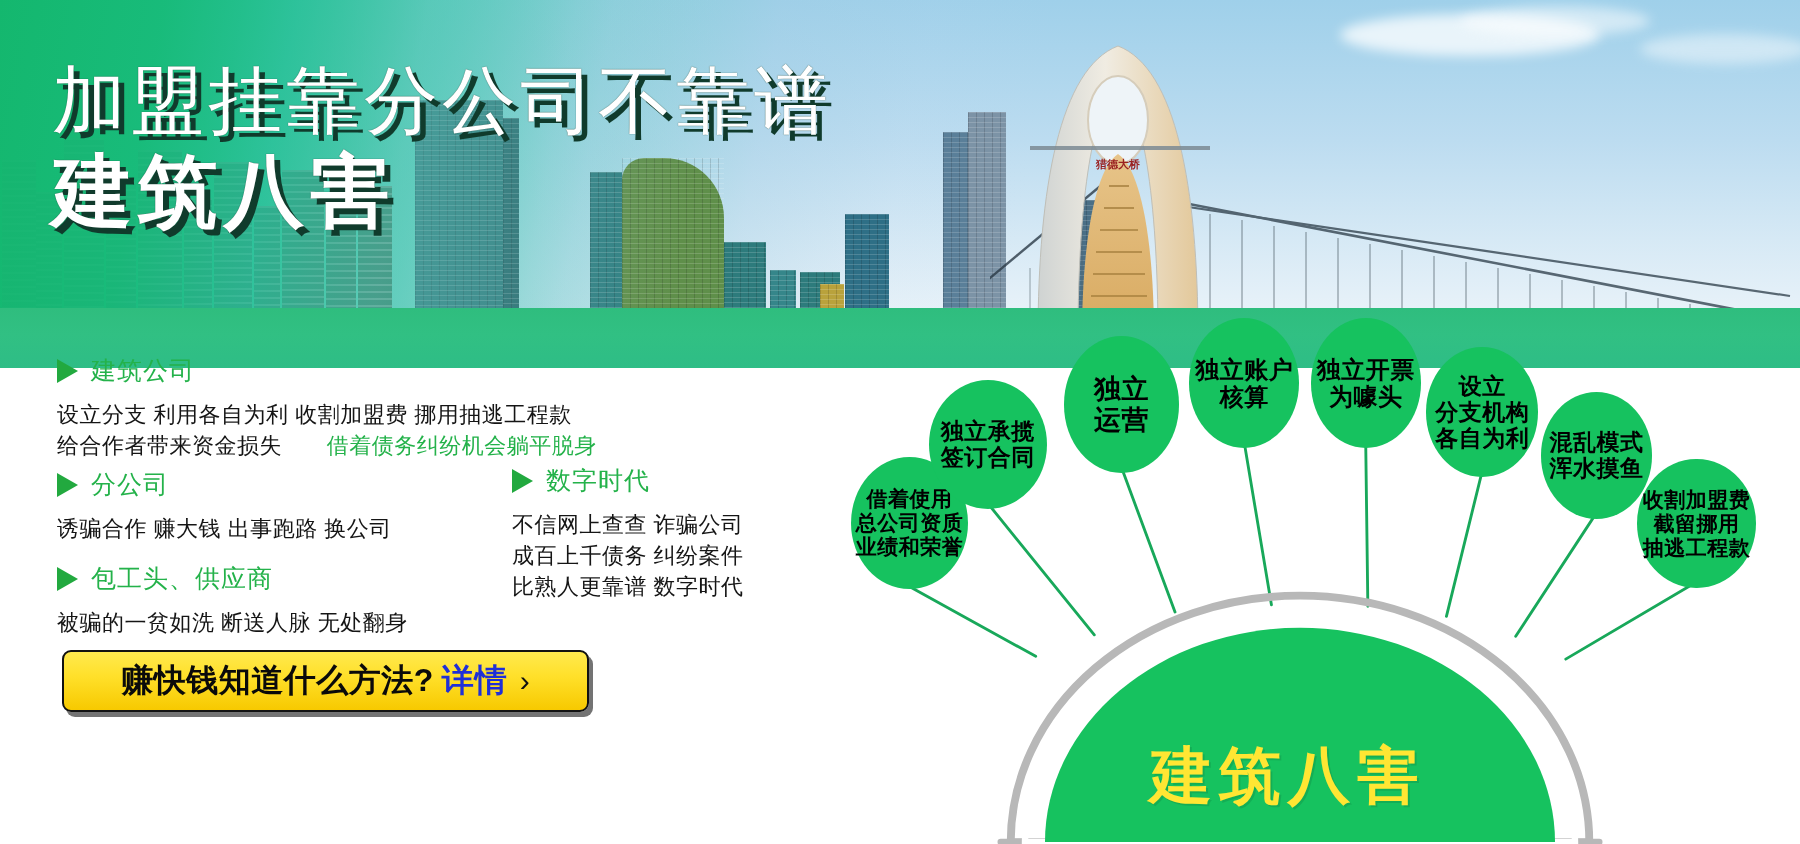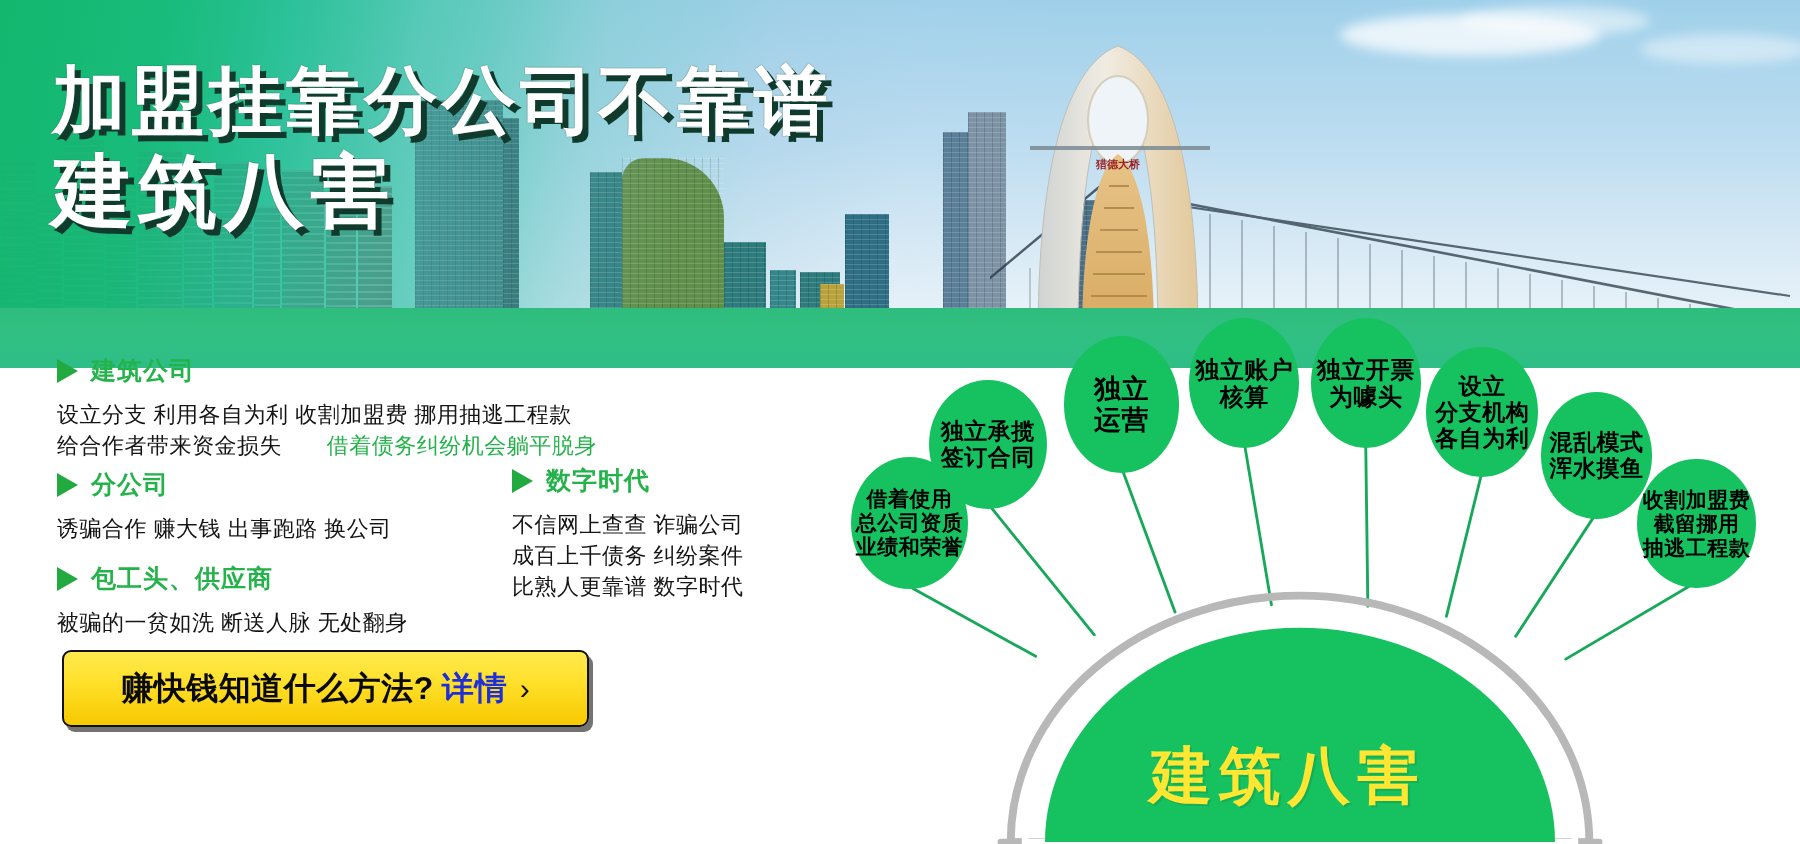--- a/index.html
+++ b/index.html
@@ -48,42 +48,42 @@
   .ground { position:absolute; left:0; bottom:0; width:1800px; height:60px;
     background:linear-gradient(180deg,#2fbd7e 0%, #31c083 45%, #2ebd86 100%); }
   .ground-hl { position:absolute; left:0; bottom:44px; width:1800px; height:10px;
     background:linear-gradient(180deg, rgba(255,255,255,.55), rgba(255,255,255,0)); }
 
   
   .bridge { position:absolute; left:990px; top:28px; width:810px; height:310px; }
 
   
   .headline { position:absolute; left:52px; top:62px; z-index:9; }
-  .headline .l1 { font-size:74px; font-weight:bold; color:#ffffff; letter-spacing:4px;
+  .headline .l1 { font-size:74px; font-weight:normal; color:#ffffff; letter-spacing:4px;
      line-height:1.06; text-shadow:6px 6px 0 #103b2c, 0 0 1px #103b2c; white-space:nowrap; }
   .headline .l2 { font-size:80px; font-weight:bold; color:#ffffff; letter-spacing:6px;
      line-height:1.1; margin-top:8px; text-shadow:6px 6px 0 #103b2c, 0 0 1px #103b2c; white-space:nowrap; }
 
   
   .left-col { position:absolute; left:0; top:368px; width:800px; height:476px; }
   .sec { position:absolute; }
   .sec-title { display:flex; align-items:center; gap:13px; white-space:nowrap; }
   .tri { width:0;height:0;border-left:21px solid #22a93f; border-top:12px solid transparent;
     border-bottom:12px solid transparent; }
-  .sec-title .t { font-size:25px; font-weight:bold; color:#24b24a; letter-spacing:1px; }
+  .sec-title .t { font-size:25px; font-weight:normal; color:#24b24a; letter-spacing:1px; }
   .sec-body { margin-top:12px; font-size:22px; color:#151515; line-height:1.42; white-space:nowrap; letter-spacing:.5px;}
   .sec-body .gr { color:#24b24a; }
 
   #sec-construction { left:57px; top:-14px; }
   #sec-branch       { left:57px; top:100px; }
   #sec-contractor   { left:57px; top:194px; }
   #sec-digital      { left:512px; top:96px; }
 
   
-  .cta { position:absolute; left:62px; top:282px; width:527px; height:77px;
+  .cta { position:absolute; left:62px; top:282px; width:527px; height:62px;
      border-radius:9px; border:2px solid #111;
      background:linear-gradient(180deg,#ffe94e 0%,#ffe02a 42%,#f7c900 100%);
      box-shadow:4px 5px 0 rgba(0,0,0,.55);
      display:flex; align-items:center; justify-content:center; gap:8px; cursor:pointer; }
   .cta .m { font-size:32px; font-weight:bold; color:#0a0a0a; letter-spacing:.5px; }
   .cta .d { font-size:32px; font-weight:bold; color:#1f2fd8; letter-spacing:1px; }
   .cta .arrow { font-size:30px; color:#111; font-weight:400; margin-left:4px; }
 
   
   .diagram { position:absolute; left:800px; top:340px; width:1000px; height:504px; }

